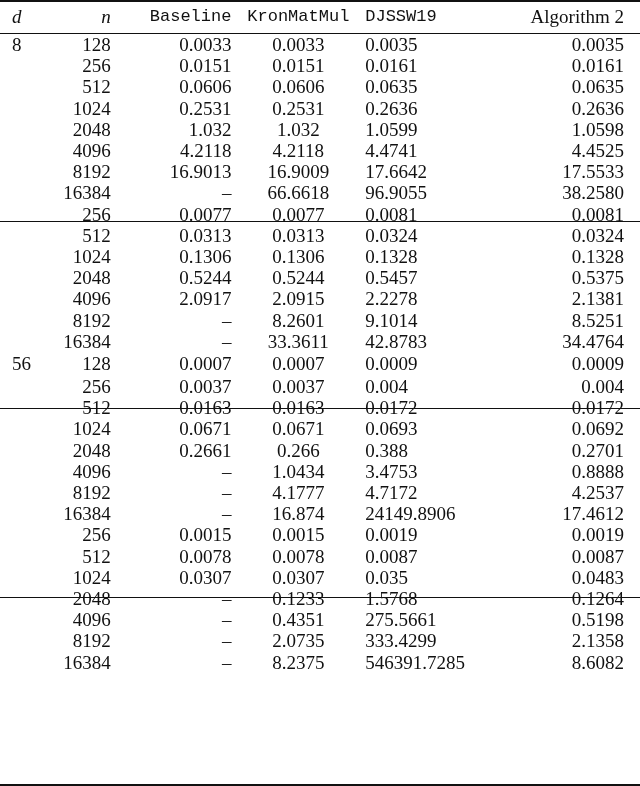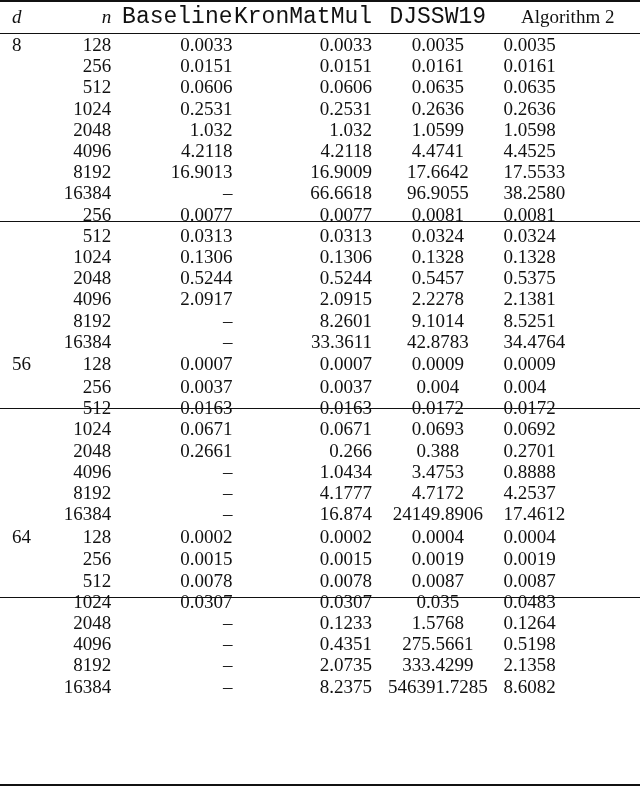--- a/index.html
+++ b/index.html
@@ -2,28 +2,28 @@
 <html><head>
 <meta charset="utf-8">
 <style>
   html, body { margin: 0; padding: 0; background: #ffffff; }
   body { width: 640px; height: 786px; overflow: hidden; position: relative; font-family: "Liberation Serif", "DejaVu Serif", serif; color: #111; }
   .rule { position: absolute; left: 0; width: 640px; background: #111; }
   .rule.thick { height: 2px; }
   .rule.thin { height: 1px; }
   table { position: absolute; left: 0; top: 0; width: 640px; border-collapse: collapse; font-size: 19px; }
   td, th { padding: 0; height: 21.2px; line-height: 21.2px; white-space: nowrap; font-weight: normal; }
-  .mono { font-family: "Liberation Mono", "DejaVu Sans Mono", monospace; font-size: 23px; }
+  .mono { font-family: "Liberation Mono", "DejaVu Sans Mono", monospace; font-size: 17px; }
   .ital { font-style: italic; }
   .c-d { width: 30px; padding-left: 12px; text-align: left; }
   .c-n { width: 68px; text-align: right; }
   .c-b { width: 120px; text-align: right; }
-  .c-k { width: 133px; text-align: right; }
-  .c-j { width: 130px; text-align: center; }
-  .c-a { width: 127px; padding-right: 8px; }
+  .c-k { width: 133px; text-align: center; }
+  .c-j { width: 130px; text-align: left; }
+  .c-a { width: 127px; text-align: right; padding-right: 16px; }
   thead tr th { height: 34px; line-height: 34px; }
 </style>
 </head>
 <body>
 
 <div class="rule thick" style="top:0px;"></div>
 <div class="rule thin" style="top:33px;"></div>
 <div class="rule thin" style="top:221px;"></div>
 <div class="rule thin" style="top:408px;"></div>
 <div class="rule thin" style="top:597px;"></div>
@@ -218,28 +218,20 @@
         <td class="c-a">4.2537</td>
       </tr>
       <tr>
         <td class="c-d"></td>
         <td class="c-n">16384</td>
         <td class="c-b">–</td>
         <td class="c-k">16.874</td>
         <td class="c-j">24149.8906</td>
         <td class="c-a">17.4612</td>
       </tr>
-      <tr style="height: 24px;">
-        <td class="c-d">64</td>
-        <td class="c-n">128</td>
-        <td class="c-b">0.0002</td>
-        <td class="c-k">0.0002</td>
-        <td class="c-j">0.0004</td>
-        <td class="c-a">0.0004</td>
-      </tr>
       <tr>
         <td class="c-d"></td>
         <td class="c-n">256</td>
         <td class="c-b">0.0015</td>
         <td class="c-k">0.0015</td>
         <td class="c-j">0.0019</td>
         <td class="c-a">0.0019</td>
       </tr>
       <tr>
         <td class="c-d"></td>

